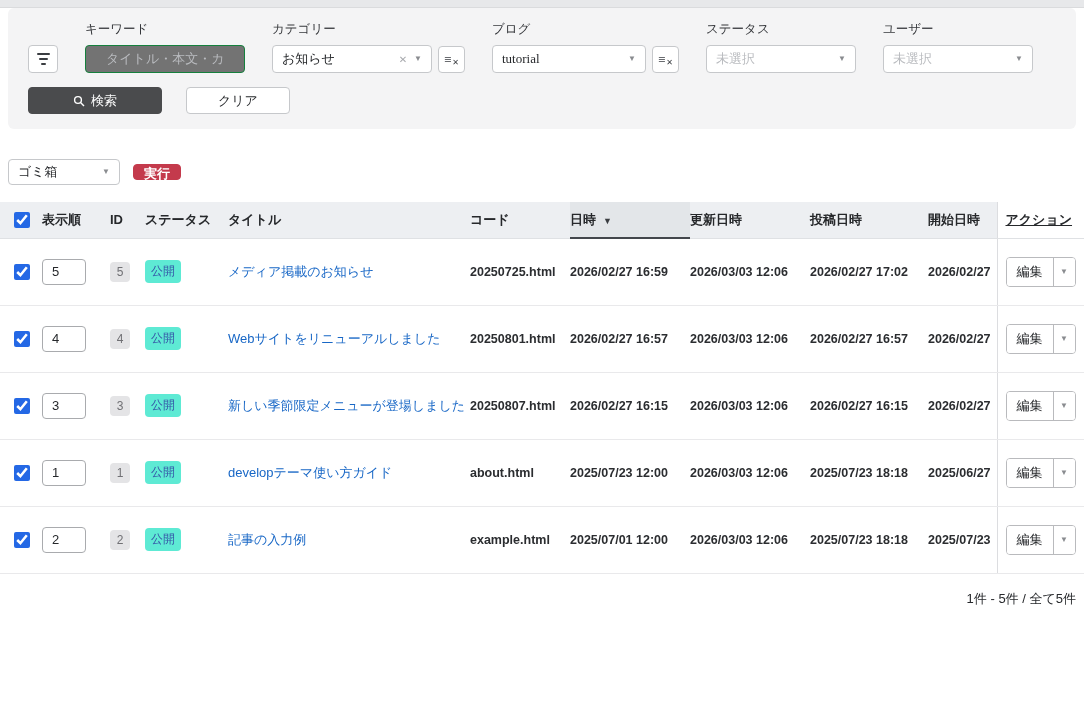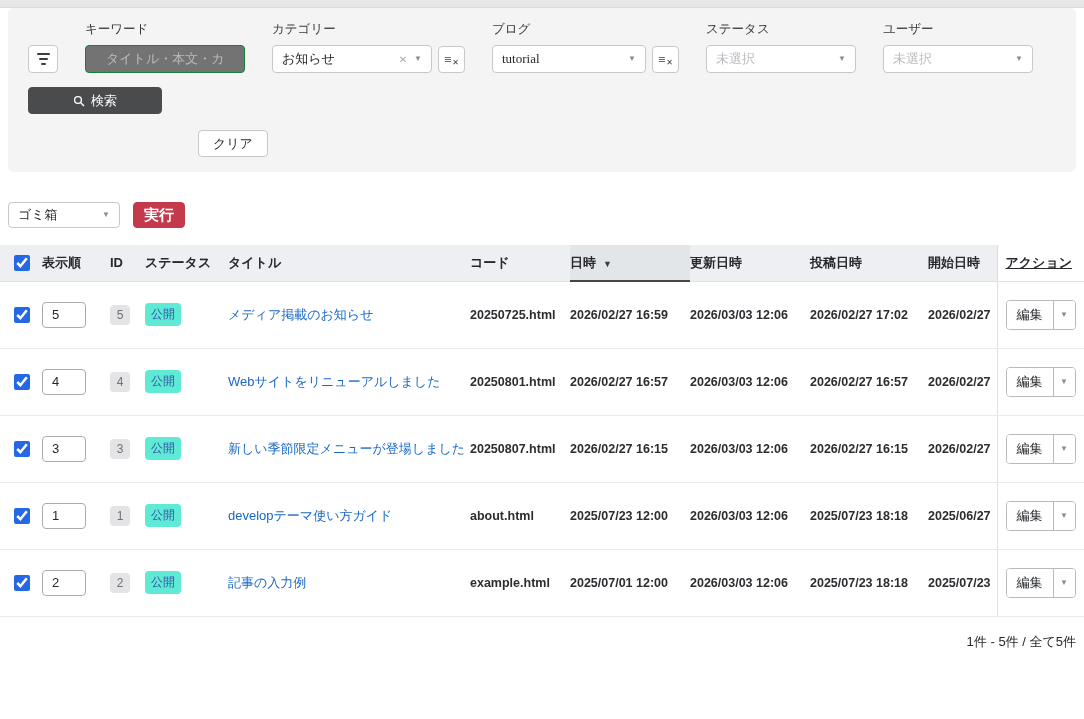--- a/index.html
+++ b/index.html
@@ -46,31 +46,31 @@
   .sel-category { width: 160px; }
   .sel-blog { width: 154px; }
   .sel-status { width: 150px; }
   .sel-user { width: 150px; }
 
   .mini-btn { width: 27px; height: 27px; display: flex; align-items: center; justify-content: center; }
   .ex-icon { display: flex; align-items: flex-end; gap: 1px; color: #3a3d41; }
   .ex-icon .lines { font-size: 13px; line-height: 1; }
   .ex-icon .x { font-size: 8px; line-height: 1; transform: translateY(1px); }
 
-  .filter-buttons { display: flex; gap: 36px; margin-top: 14px; }
+  .filter-buttons { display: flex; gap: 24px; margin-top: 14px; }
   .search-btn { width: 134px; height: 27px; background: #4a4b4d; border: 1px solid #4a4b4d; color: #fff;
                 border-radius: 4px; font-size: 13px; display: flex; align-items: center; justify-content: center;
                 gap: 6px; cursor: pointer; font-family: inherit; }
-  .clear-btn { height: 27px; padding: 0 14px; margin-top: 43px; }
+  .clear-btn { height: 27px; padding: 0 31px; }
 
   
   .bulk-row { display: flex; gap: 13px; margin: 30px 8px 0 8px; align-items: center; }
   .sel-bulk { width: 112px; height: 26px; }
-  .exec-btn { height: 26px; padding: 0 10px; background: #c43a4c; border: 1px solid #c43a4c; color: #fff;
-              border-radius: 4px; font-size: 15px; font-weight: 600; cursor: pointer; font-family: inherit; }
+  .exec-btn { height: 16px; padding: 0 10px; background: #c43a4c; border: 1px solid #c43a4c; color: #fff;
+              border-radius: 4px; font-size: 13px; font-weight: 600; cursor: pointer; font-family: inherit; }
 
   .selection-row { display: flex; gap: 24px; margin: 27px 8px 0 8px; align-items: center; }
   .sel-count { font-weight: bold; }
   .deselect-link { color: #3c3e42; cursor: pointer; }
 
   
   table { width: 1084px; table-layout: fixed; border-collapse: collapse; margin-top: 17px; }
   th, td { text-align: left; padding: 0 8px 0 0; vertical-align: middle; white-space: nowrap; }
   thead tr { background: #edeff2; height: 36px; }
   th { font-size: 13px; font-weight: bold; color: #26282b; border-bottom: 1px solid #dfe1e4; }

